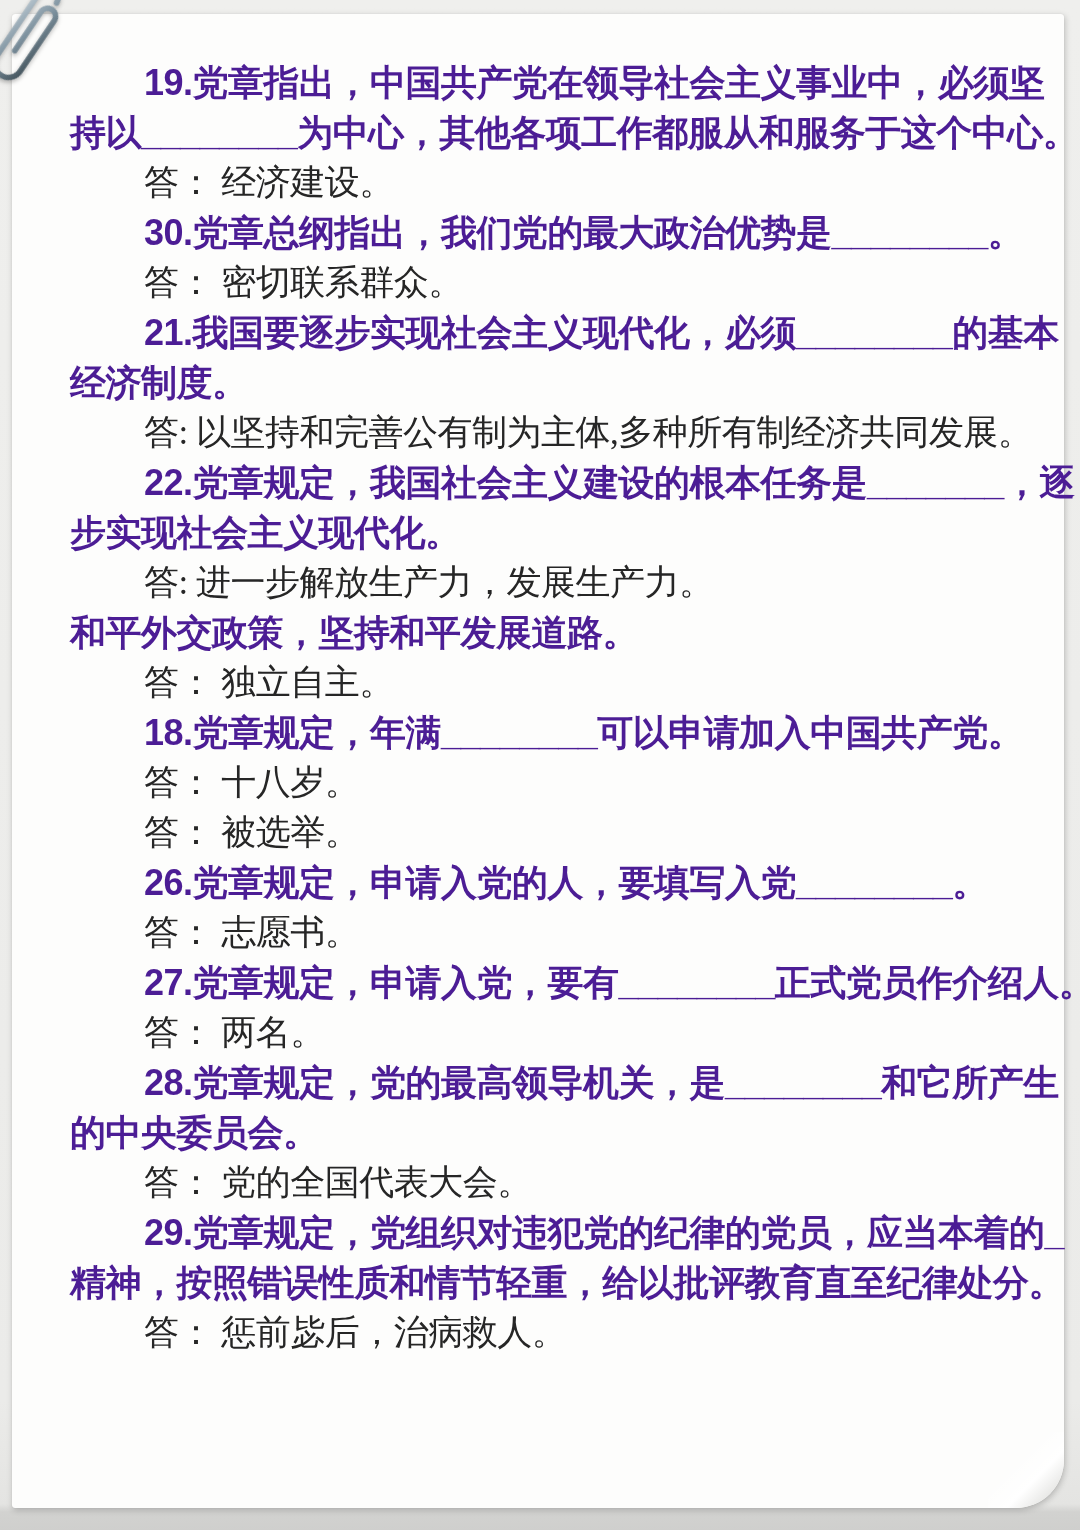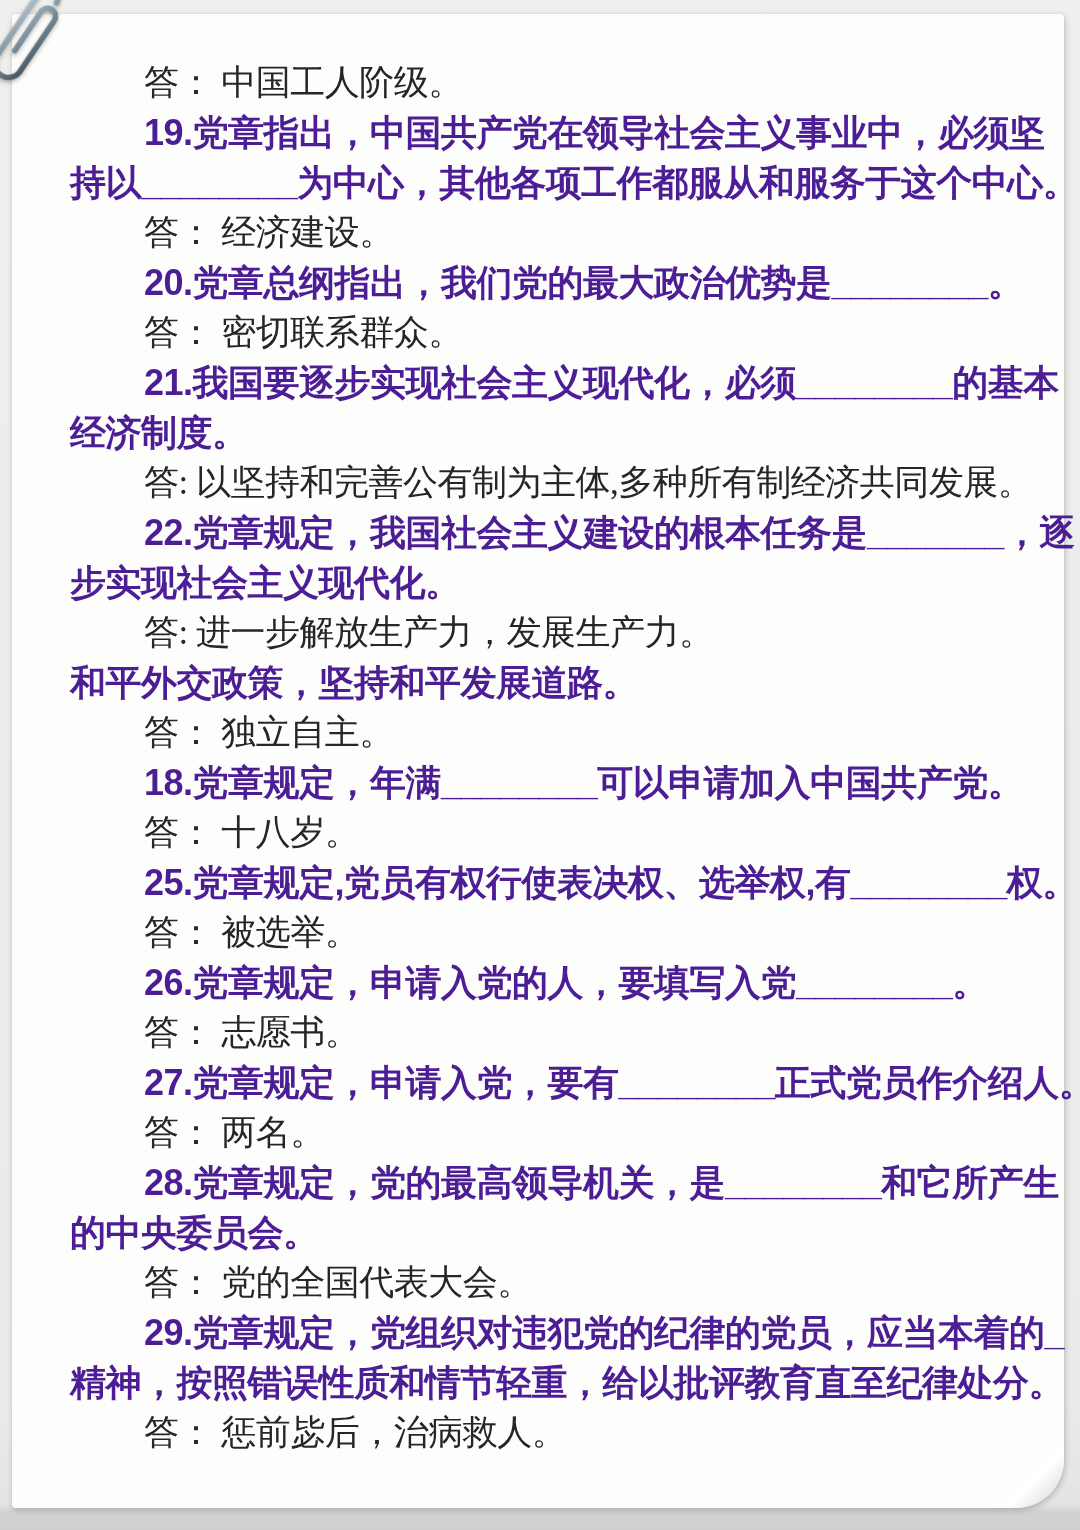--- a/index.html
+++ b/index.html
@@ -44,37 +44,35 @@
     border-bottom-right-radius:48px;
     background:linear-gradient(315deg,#c9c9c7 0%,#e6e6e4 16%,#ffffff 38%,rgba(255,255,255,0) 62%);
   }
 </style>
 </head>
 <body>
 
 <div class="stage">
   <div class="paper">
     <div class="text-block" id="text-block">
-        <div class="line a indent">答： 中国工人阶级。</div>
         <div class="line q indent">19.党章指出，中国共产党在领导社会主义事业中，必须坚</div>
         <div class="line q">持以________为中心，其他各项工作都服从和服务于这个中心。</div>
         <div class="line a indent">答： 经济建设。</div>
-        <div class="line q indent">20.党章总纲指出，我们党的最大政治优势是________。</div>
+        <div class="line q indent">30.党章总纲指出，我们党的最大政治优势是________。</div>
         <div class="line a indent">答： 密切联系群众。</div>
         <div class="line q indent">21.我国要逐步实现社会主义现代化，必须________的基本</div>
         <div class="line q">经济制度。</div>
         <div class="line a indent">答: 以坚持和完善公有制为主体,多种所有制经济共同发展。</div>
         <div class="line q indent">22.党章规定，我国社会主义建设的根本任务是_______，逐</div>
         <div class="line q">步实现社会主义现代化。</div>
         <div class="line a indent">答: 进一步解放生产力，发展生产力。</div>
         <div class="line q">和平外交政策，坚持和平发展道路。</div>
         <div class="line a indent">答： 独立自主。</div>
         <div class="line q indent">18.党章规定，年满________可以申请加入中国共产党。</div>
         <div class="line a indent">答： 十八岁。</div>
-        <div class="line q indent">25.党章规定,党员有权行使表决权、选举权,有________权。</div>
         <div class="line a indent">答： 被选举。</div>
         <div class="line q indent">26.党章规定，申请入党的人，要填写入党________。</div>
         <div class="line a indent">答： 志愿书。</div>
         <div class="line q indent">27.党章规定，申请入党，要有________正式党员作介绍人。</div>
         <div class="line a indent">答： 两名。</div>
         <div class="line q indent">28.党章规定，党的最高领导机关，是________和它所产生</div>
         <div class="line q">的中央委员会。</div>
         <div class="line a indent">答： 党的全国代表大会。</div>
         <div class="line q indent">29.党章规定，党组织对违犯党的纪律的党员，应当本着的_</div>
         <div class="line q">精神，按照错误性质和情节轻重，给以批评教育直至纪律处分。</div>

